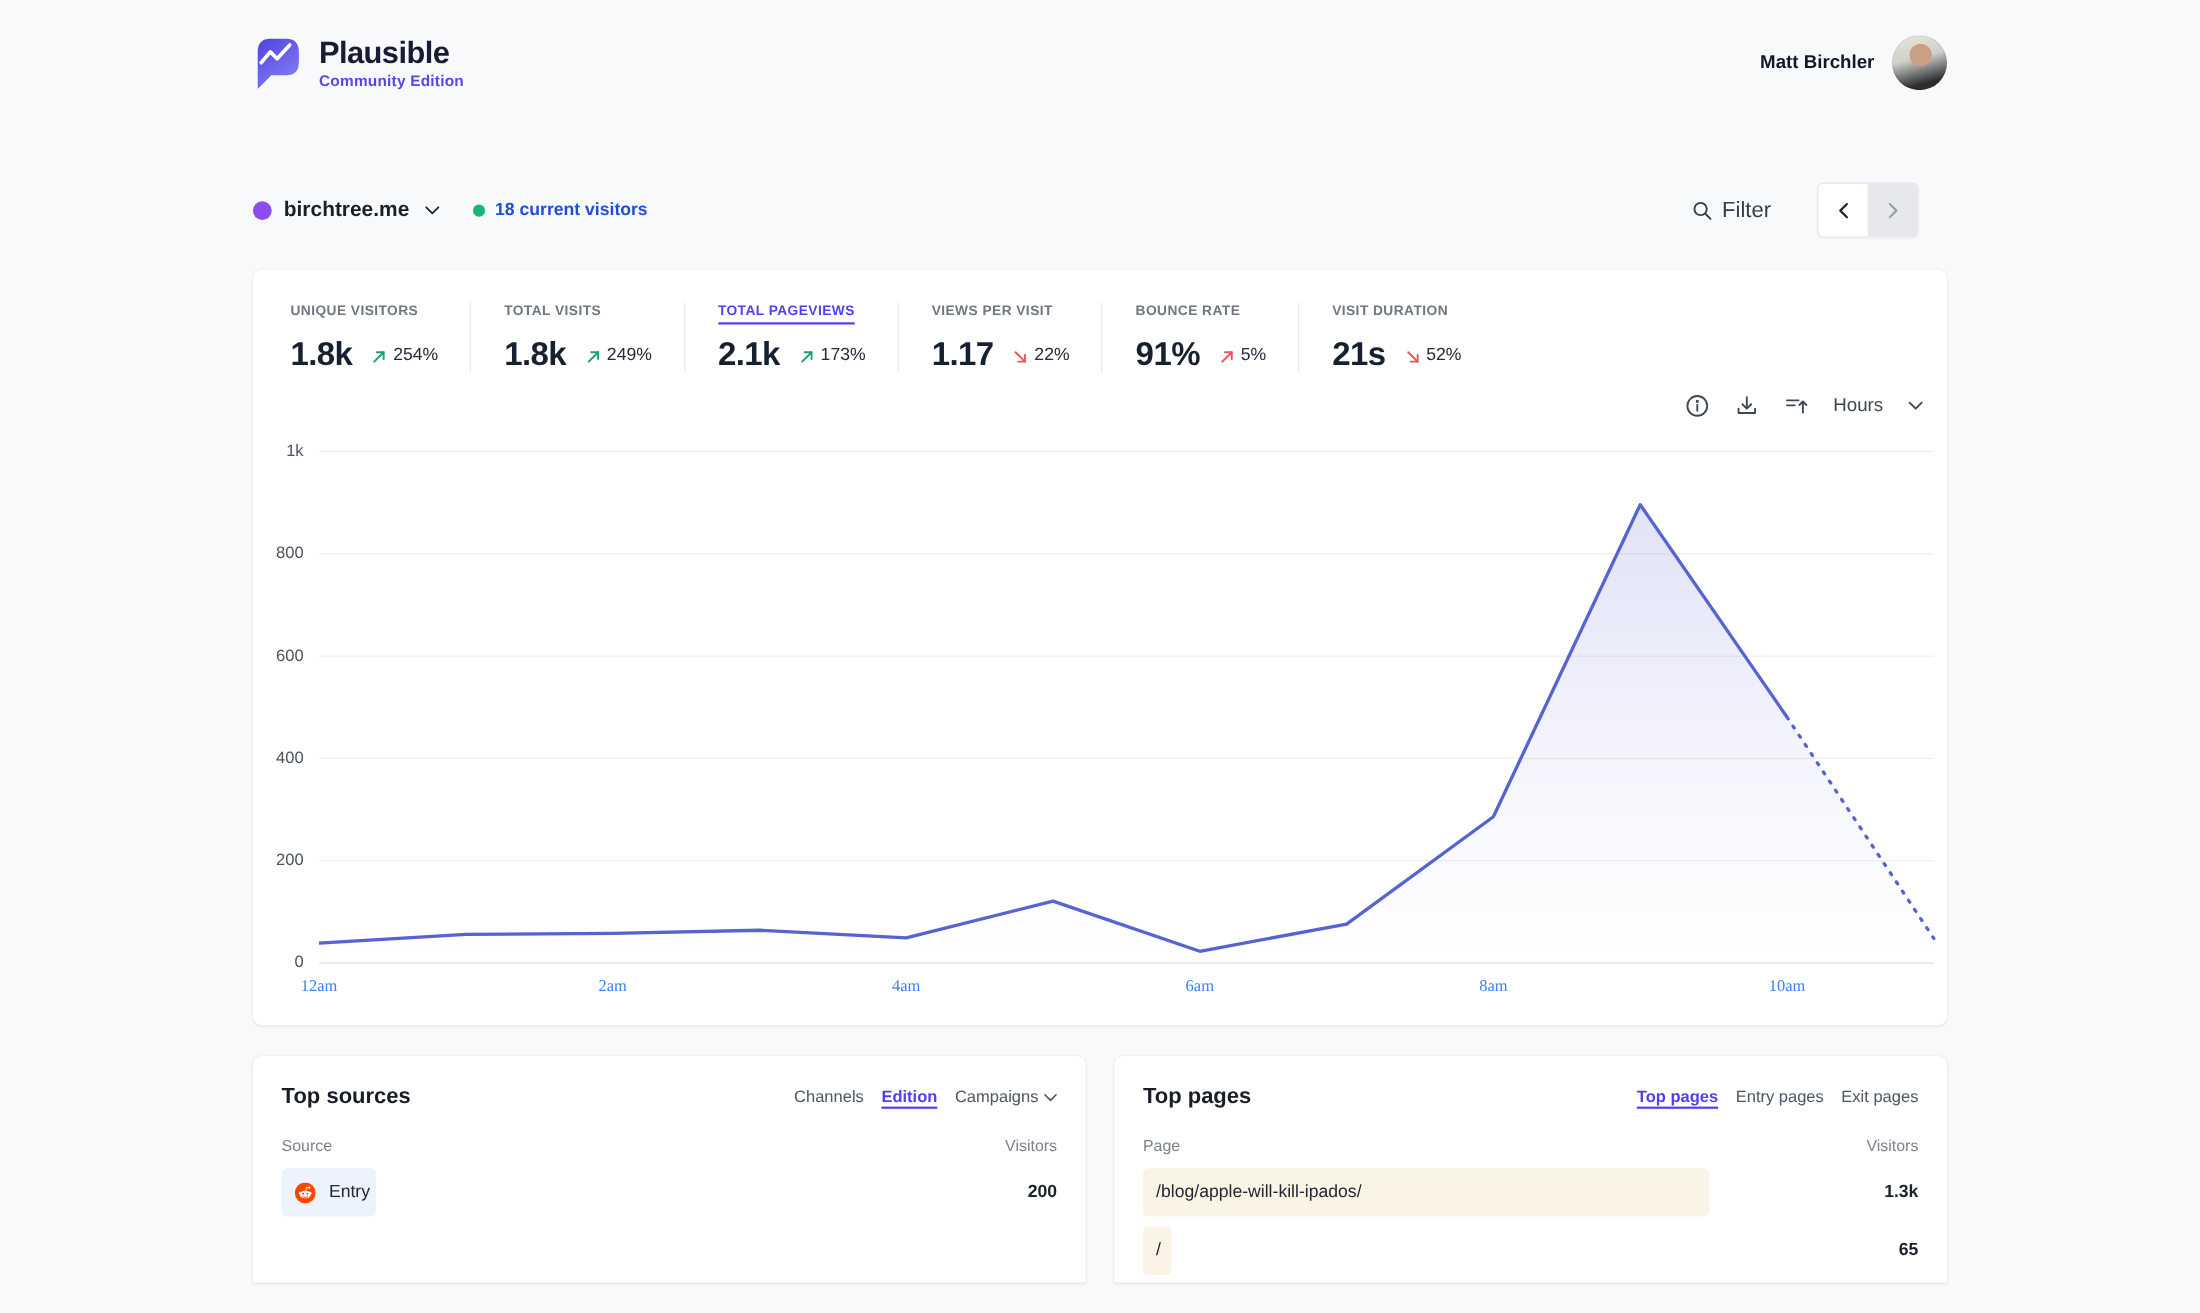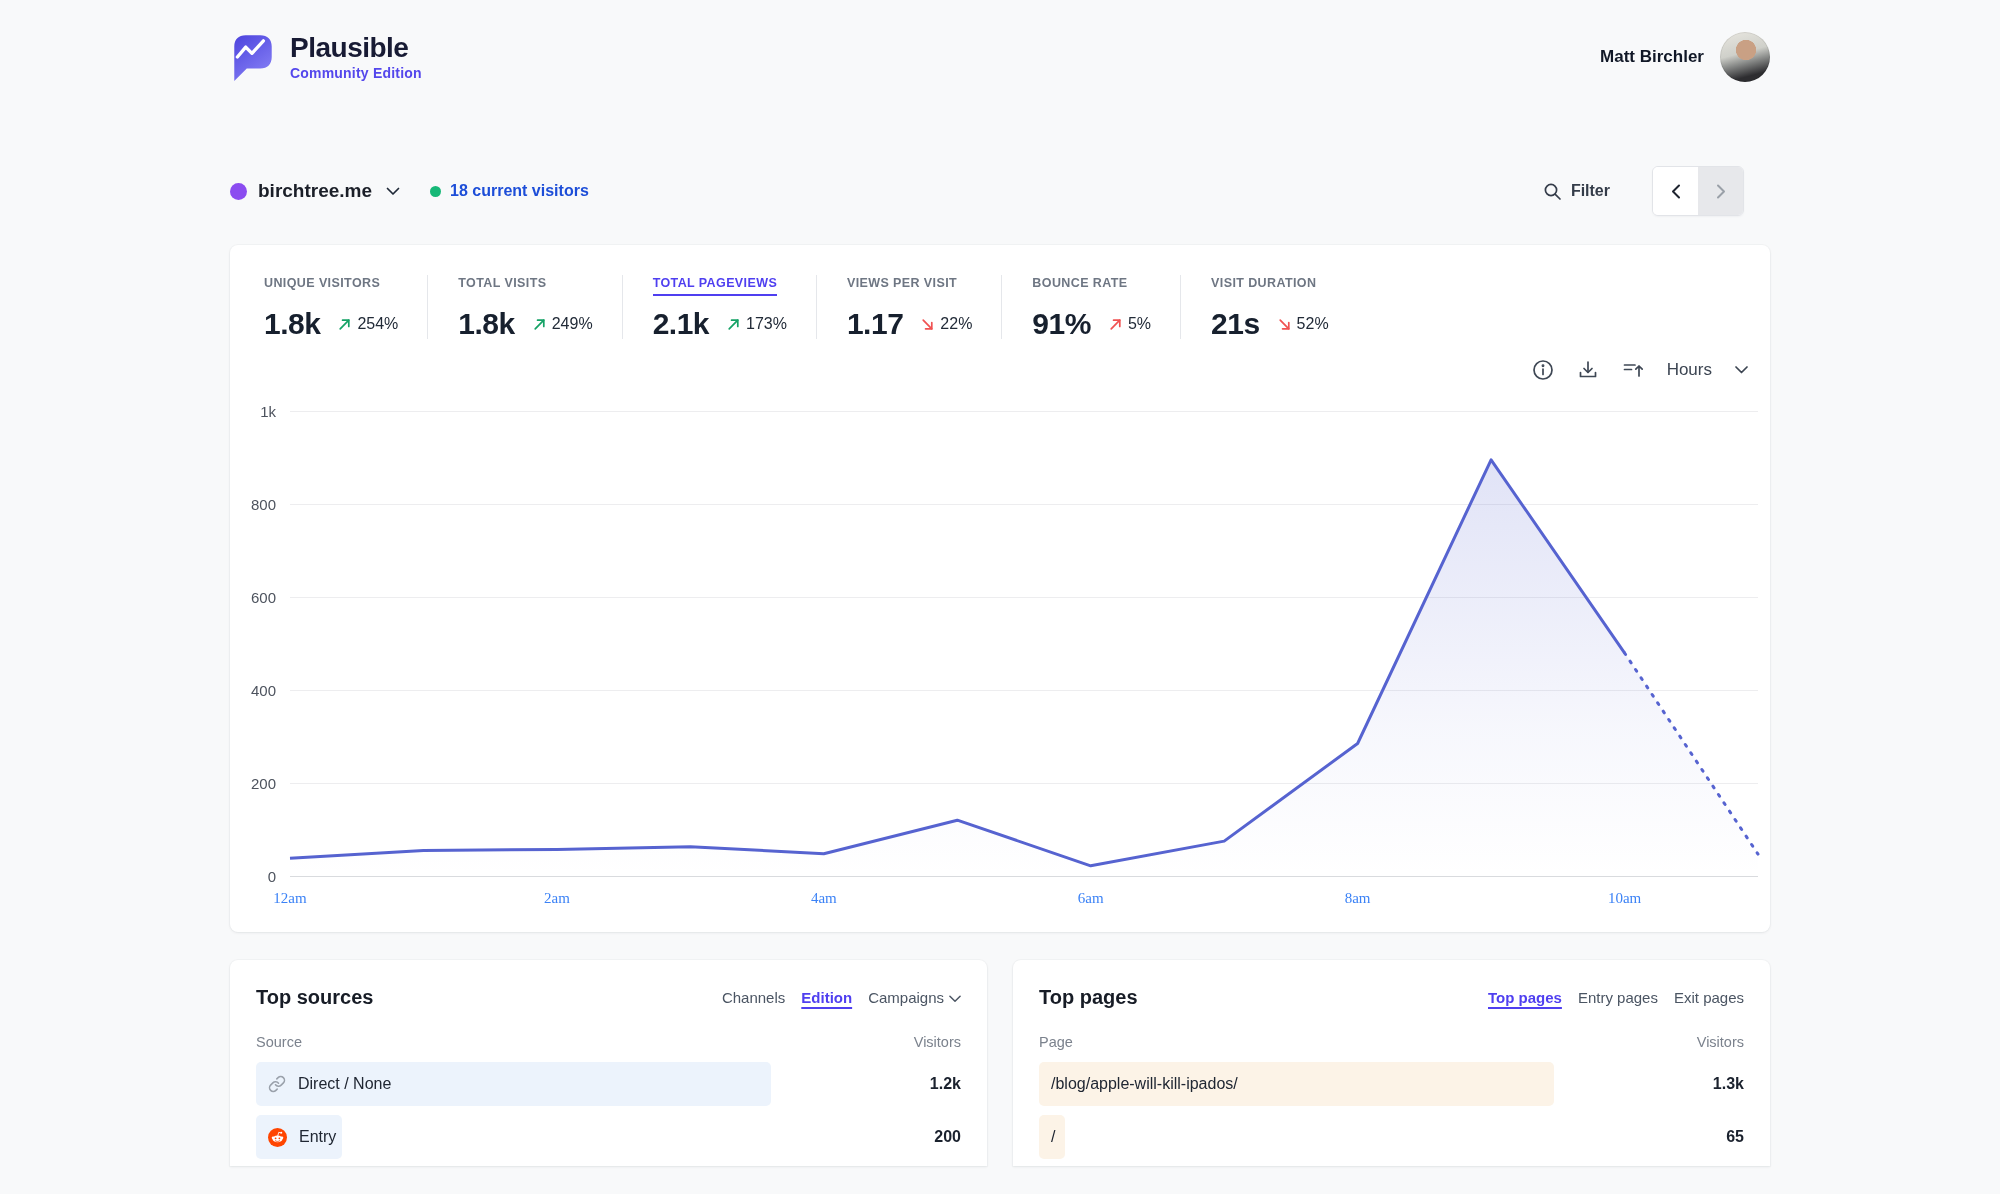--- a/index.html
+++ b/index.html
@@ -34,42 +34,42 @@
   .site-picker { display:flex; align-items:center; gap:11px; cursor:pointer; }
   .site-dot { width:17px; height:17px; border-radius:50%; background:#8b4cf0; }
   .site-name { font-size:19px; font-weight:700; color:#1b1f28; }
   .site-picker .chev { margin-left:3px; }
   .visitors-now { display:flex; align-items:center; gap:9px; margin-left:30px; }
   .green-dot { width:11px; height:11px; border-radius:50%; background:#17b877; }
   .visitors-now-text { font-size:16px; font-weight:700; color:#1d4ed8; }
 
   .toolbar-right { display:flex; align-items:center; }
   .filter-group { display:flex; align-items:center; gap:9px; cursor:pointer; margin-right:42px; color:#343c49; }
-  .filter-label { font-size:16px; font-weight:700; }
+  .filter-label { font-size:20px; font-weight:400; }
   .nav-arrows { display:flex; border:1px solid #e2e4e8; border-radius:6px; overflow:hidden; margin-right:26px; box-shadow:0 1px 2px rgba(16,24,40,.04); }
   .nav-arrows button { width:45px; height:48px; display:flex; align-items:center; justify-content:center; border:none; cursor:pointer; }
   .arrow-prev { background:#ffffff; color:#1f2430; }
   .arrow-next { background:#e7e8eb; color:#9aa0a8; border-left:1px solid #e2e4e8; }
   .date-picker { width:268px; height:50px; background:#fff; border:1px solid #e2e4e8; border-radius:6px;
     display:flex; align-items:center; justify-content:space-between; padding:0 20px 0 24px;
     font-size:17px; color:#1b2029; cursor:pointer; box-shadow:0 1px 2px rgba(16,24,40,.04); }
 
   
   .main-card { margin-top:28px; height:687px; background:#fff; border-radius:8px;
     box-shadow:0 1px 3px rgba(15,23,42,.07), 0 0 0 1px rgba(15,23,42,.025); }
 
   .stats-row { display:flex; padding:28px 0 0 6px; }
   .stat { padding:0 30px; position:relative; cursor:pointer; }
   .stat:first-child { padding-left:28px; }
   .stat:not(:last-child)::after { content:""; position:absolute; right:0; top:2px; bottom:2px; width:1px; background:#e5e7eb; }
   .stat-label { display:inline-block; font-size:12.5px; font-weight:700; letter-spacing:0.4px; color:#6e7683; white-space:nowrap; padding-bottom:4px; border-bottom:2px solid transparent; }
   .stat-label.active { color:#4f3ff0; border-bottom-color:#4f3ff0; }
   .stat-value-row { display:flex; align-items:center; margin-top:11px; }
   .stat-value { font-size:30px; font-weight:800; color:#17202e; letter-spacing:-0.5px; }
-  .stat-change { display:flex; align-items:center; gap:5px; margin-left:17px; }
+  .stat-change { display:flex; align-items:flex-end; gap:5px; margin-left:17px; }
   .stat-change .pct { font-size:16px; color:#222b38; }
   .trend-positive svg { color:#15a266; }
   .trend-negative svg { color:#f05252; }
 
   .chart-controls { display:flex; justify-content:flex-end; align-items:center; gap:23px; padding-right:22px; margin-top:16px; height:26px; color:#3e4754; }
   .chart-controls .icon-btn { display:flex; align-items:center; cursor:pointer; color:#3e4754; }
   .interval-picker { display:flex; align-items:center; gap:23px; cursor:pointer; font-size:17px; color:#3c4552; }
 
   
   .plot { position:relative; margin:28px 12px 0 60px; height:465px; }
@@ -305,33 +305,20 @@
                   <path d="M1 1 L6.5 6.5 L12 1"></path>
                 </svg></span></span>
           </span>
       </div>
       <div class="cols">
         <span>Source</span>
         <span>Visitors</span>
       </div>
       <div class="rows" id="sources-rows">
           <div class="lrow">
-            <span class="lrow-bar" style="background: rgb(236, 243, 252); width: 73%;"></span>
-            <span class="lrow-label">
-              <span style="display: flex;">
-                <svg class="stroke-icon" width="18" height="18" viewBox="0 0 24 24" style="color:#9aa1ab;stroke-width:2.1">
-                  <path d="M10 13a5 5 0 0 0 7.54.54l3-3a5 5 0 0 0-7.07-7.07l-1.72 1.71"></path>
-                  <path d="M14 11a5 5 0 0 0-7.54-.54l-3 3a5 5 0 0 0 7.07 7.07l1.71-1.71"></path>
-                </svg>
-              </span>
-              <span>Direct / None</span>
-            </span>
-            <span class="lrow-value">1.2k</span>
-          </div>
-          <div class="lrow">
             <span class="lrow-bar" style="background: rgb(236, 243, 252); width: 12.17%;"></span>
             <span class="lrow-label">
               <span style="display: flex;">
                 <svg width="19" height="19" viewBox="0 0 24 24">
                   <circle cx="12" cy="12" r="12" fill="#FF4500"></circle>
                   <circle cx="6.4" cy="12.4" r="1.7" fill="#fff"></circle>
                   <circle cx="17.6" cy="12.4" r="1.7" fill="#fff"></circle>
                   <ellipse cx="12" cy="13.8" rx="6.3" ry="4.3" fill="#fff"></ellipse>
                   <circle cx="9.6" cy="13" r="1.15" fill="#FF4500"></circle>
                   <circle cx="14.4" cy="13" r="1.15" fill="#FF4500"></circle>

